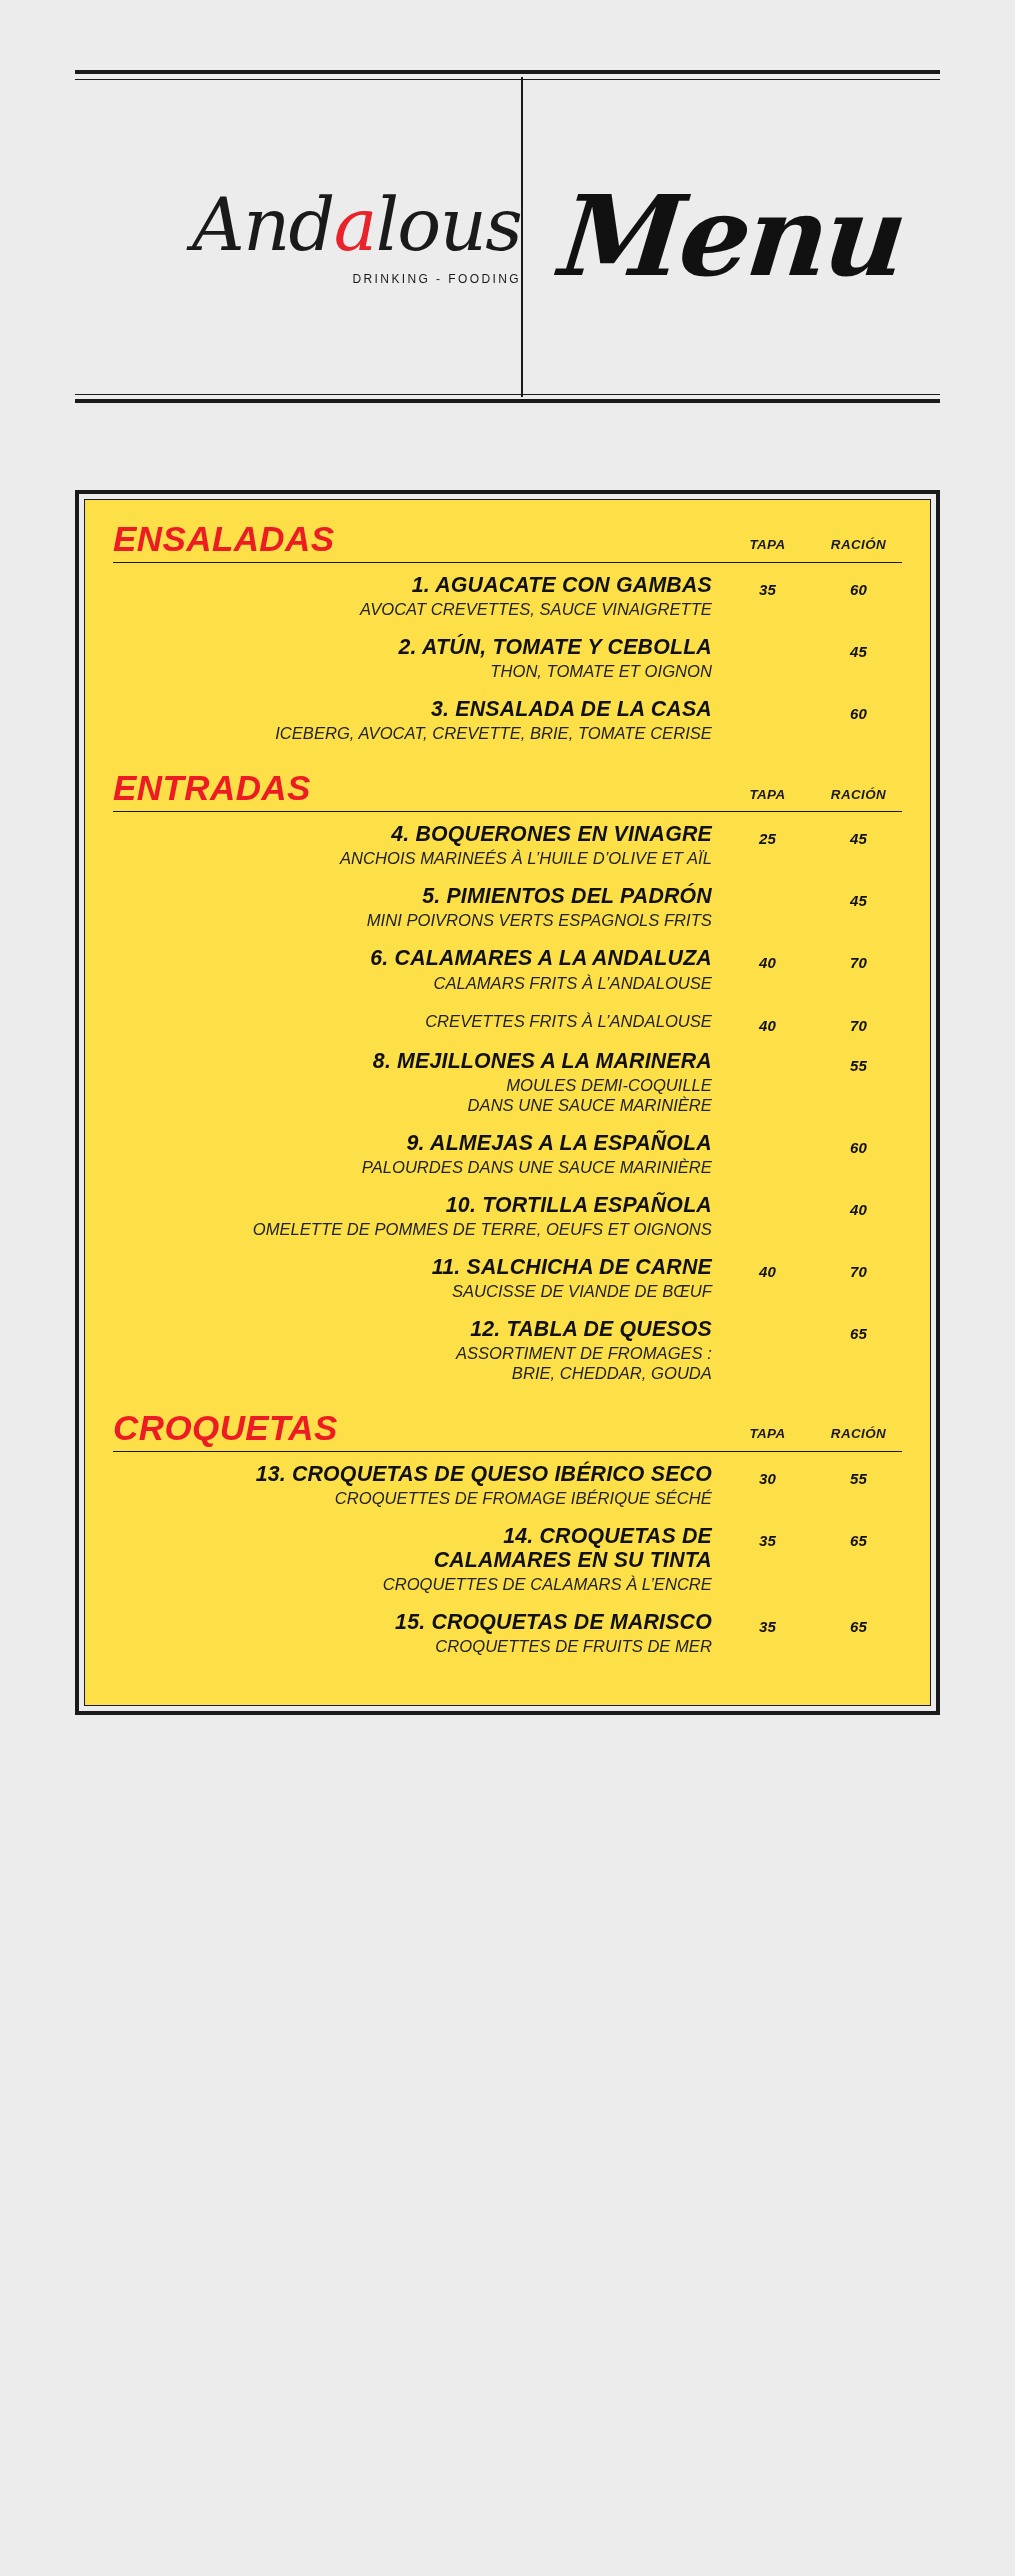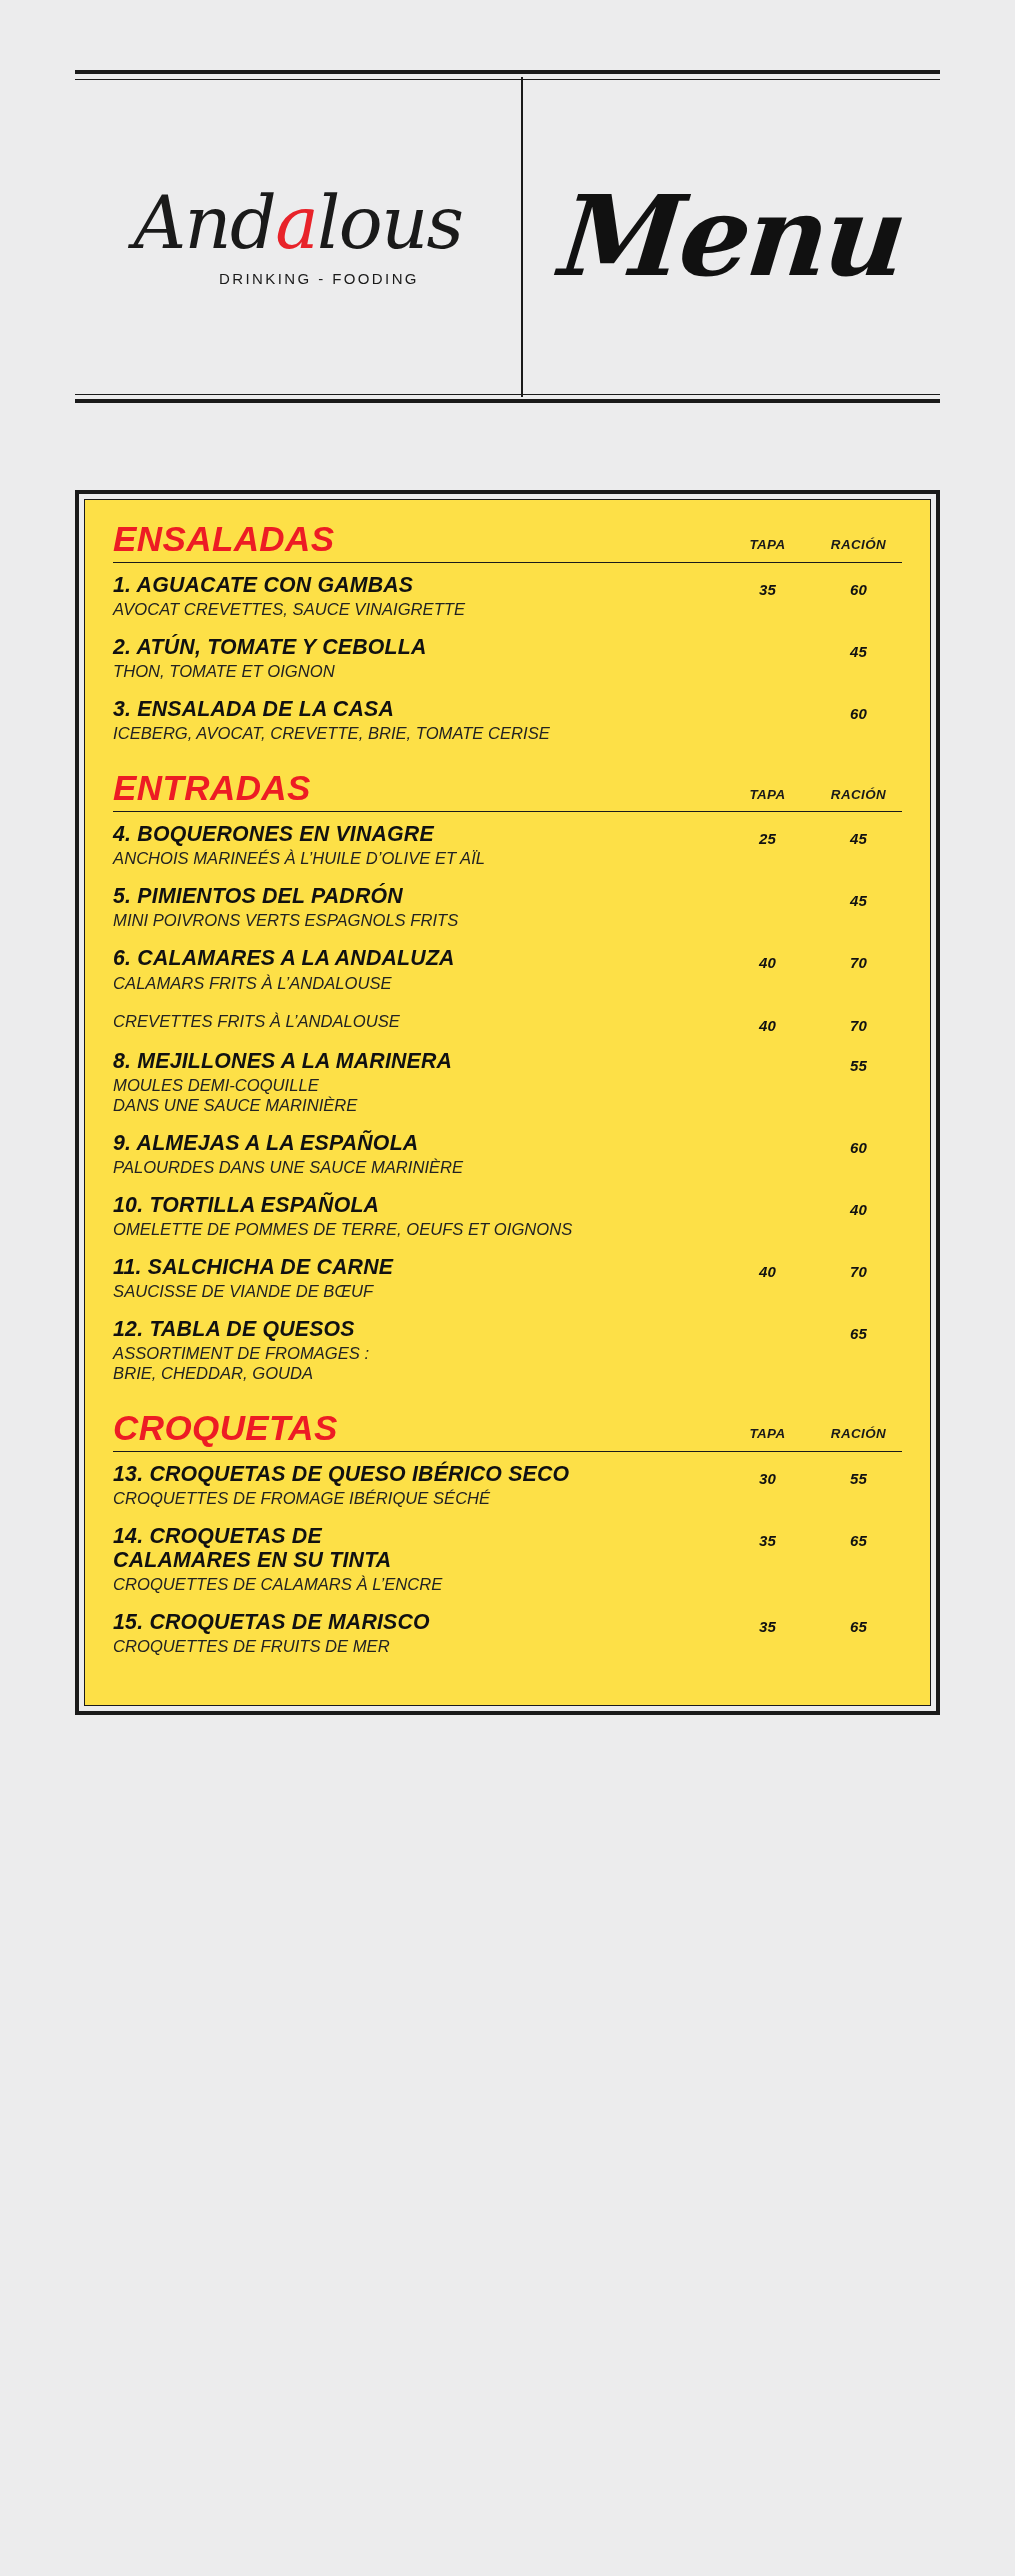--- a/index.html
+++ b/index.html
@@ -37,37 +37,37 @@
     border-bottom: 1.6px solid #1a1a1a;
     height: 316px;
     display: flex;
     align-items: center;
   }
   .logo-cell {
     width: 446px;
     height: 100%;
     display: flex;
     flex-direction: column;
-    align-items: center;
+    align-items: flex-end;
     justify-content: center;
     position: relative;
   }
   .logo-word {
     font-family: "DejaVu Serif", serif;
     font-size: 73px;
     font-style: italic;
     letter-spacing: -1.6px;
     color: #1a1a1a;
     line-height: 1;
     white-space: nowrap;
   }
   .logo-word .accent { color: #e8232a; }
   .logo-sub {
     font-family: "Liberation Sans", sans-serif;
-    font-size: 15px;
+    font-size: 12px;
     letter-spacing: 2.4px;
     margin-top: 11px;
     margin-left: 42px;
     color: #1a1a1a;
     white-space: nowrap;
   }
   .divider-v {
     width: 2.4px;
     background: #1a1a1a;
     height: 320px;
@@ -134,21 +134,21 @@
   .rule {
     border-bottom: 1.6px solid #1a1a1a;
     margin-bottom: 11px;
   }
 
   .item {
     display: flex;
     align-items: flex-start;
     margin-bottom: 16px;
   }
-  .item-text { flex: 1; padding-right: 8px; }
+  .item-text { flex: 1; padding-right: 8px; text-align: right; }
   .item-name {
     font-size: 21.3px;
     font-weight: bold;
     font-style: italic;
     letter-spacing: 0.2px;
     line-height: 1.12;
     color: #111;
   }
   .item-desc {
     font-size: 16.6px;

